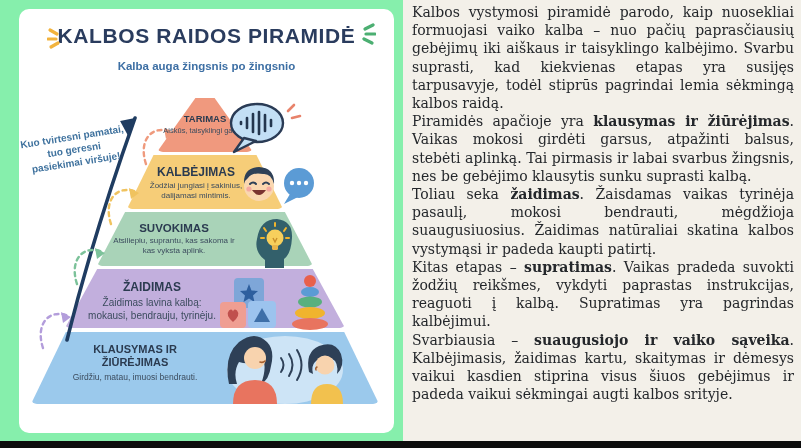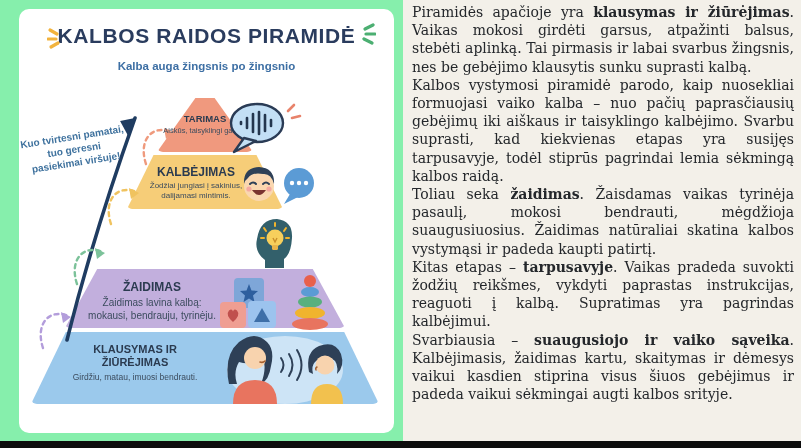--- a/index.html
+++ b/index.html
@@ -135,20 +135,26 @@
             <div class="t">TARIMAS</div>
             <div class="d">Aiškūs, taisyklingi garsai.</div>
           </div>
         </div>
         <div class="layer l2" style="--c: #f6cd78;">
           <div class="txt">
             <div class="t">KALBĖJIMAS</div>
             <div class="d">Žodžiai jungiasi į sakinius, dalijamasi mintimis.</div>
           </div>
         </div>
+        <div class="layer l3" style="--c: #a9d3b8;">
+          <div class="txt">
+            <div class="t">SUVOKIMAS</div>
+            <div class="d">Atsiliepiu, suprantu, kas sakoma ir kas vyksta aplink.</div>
+          </div>
+        </div>
         <div class="layer l4" style="--c: #c2afdd;">
           <div class="txt">
             <div class="t">ŽAIDIMAS</div>
             <div class="d">Žaidimas lavina kalbą: mokausi, bendrauju, tyrinėju.</div>
           </div>
         </div>
         <div class="layer l5" style="--c: #9bc9ec;">
           <div class="txt">
             <div class="t">KLAUSYMAS IR ŽIŪRĖJIMAS</div>
             <div class="d">Girdžiu, matau, imuosi bendrauti.</div>
@@ -234,22 +240,22 @@
           <path d="M106 35 Q104 36 105 38" fill="none" stroke="#a5602f" stroke-width="1.4" stroke-linecap="round"></path>
           <path d="M100 72 Q100 52 116 52 Q132 52 132 72 Z" fill="#f2c14e"></path>
         </svg>
 
       </div>
     </div>
   </div>
 
   <div class="right-panel">
     <div>
+        <p><span>Kalbos vystymosi piramidė parodo, kaip nuosekliai formuojasi vaiko kalba – nuo pačių paprasčiausių gebėjimų iki aiškaus ir taisyklingo kalbėjimo. Svarbu suprasti, kad kiekvienas etapas yra susijęs tarpusavyje, todėl stiprūs pagrindai lemia sėkmingą kalbos raidą.</span></p>
         <p><span>Piramidės apačioje yra </span><b>klausymas ir žiūrėjimas</b><span>. Vaikas mokosi girdėti garsus, atpažinti balsus, stebėti aplinką. Tai pirmasis ir labai svarbus žingsnis, nes be gebėjimo klausytis sunku suprasti kalbą.</span></p>
-        <p><span>Kalbos vystymosi piramidė parodo, kaip nuosekliai formuojasi vaiko kalba – nuo pačių paprasčiausių gebėjimų iki aiškaus ir taisyklingo kalbėjimo. Svarbu suprasti, kad kiekvienas etapas yra susijęs tarpusavyje, todėl stiprūs pagrindai lemia sėkmingą kalbos raidą.</span></p>
         <p><span>Toliau seka </span><b>žaidimas</b><span>. Žaisdamas vaikas tyrinėja pasaulį, mokosi bendrauti, mėgdžioja suaugusiuosius. Žaidimas natūraliai skatina kalbos vystymąsi ir padeda kaupti patirtį.</span></p>
-        <p><span>Kitas etapas – </span><b>tarpusavyje</b><span>. Vaikas pradeda suvokti žodžių reikšmes, vykdyti paprastas instrukcijas, reaguoti į kalbą. Supratimas yra pagrindas kalbėjimui.</span></p>
+        <p><span>Kitas etapas – </span><b>supratimas</b><span>. Vaikas pradeda suvokti žodžių reikšmes, vykdyti paprastas instrukcijas, reaguoti į kalbą. Supratimas yra pagrindas kalbėjimui.</span></p>
         <p><span>Svarbiausia – </span><b>suaugusiojo ir vaiko sąveika</b><span>. Kalbėjimasis, žaidimas kartu, skaitymas ir dėmesys vaikui kasdien stiprina visus šiuos gebėjimus ir padeda vaikui sėkmingai augti kalbos srityje.</span></p>
       </div>
   </div>
 
   <div class="bottom-bar"></div>
 </div>
 
 </body></html>

